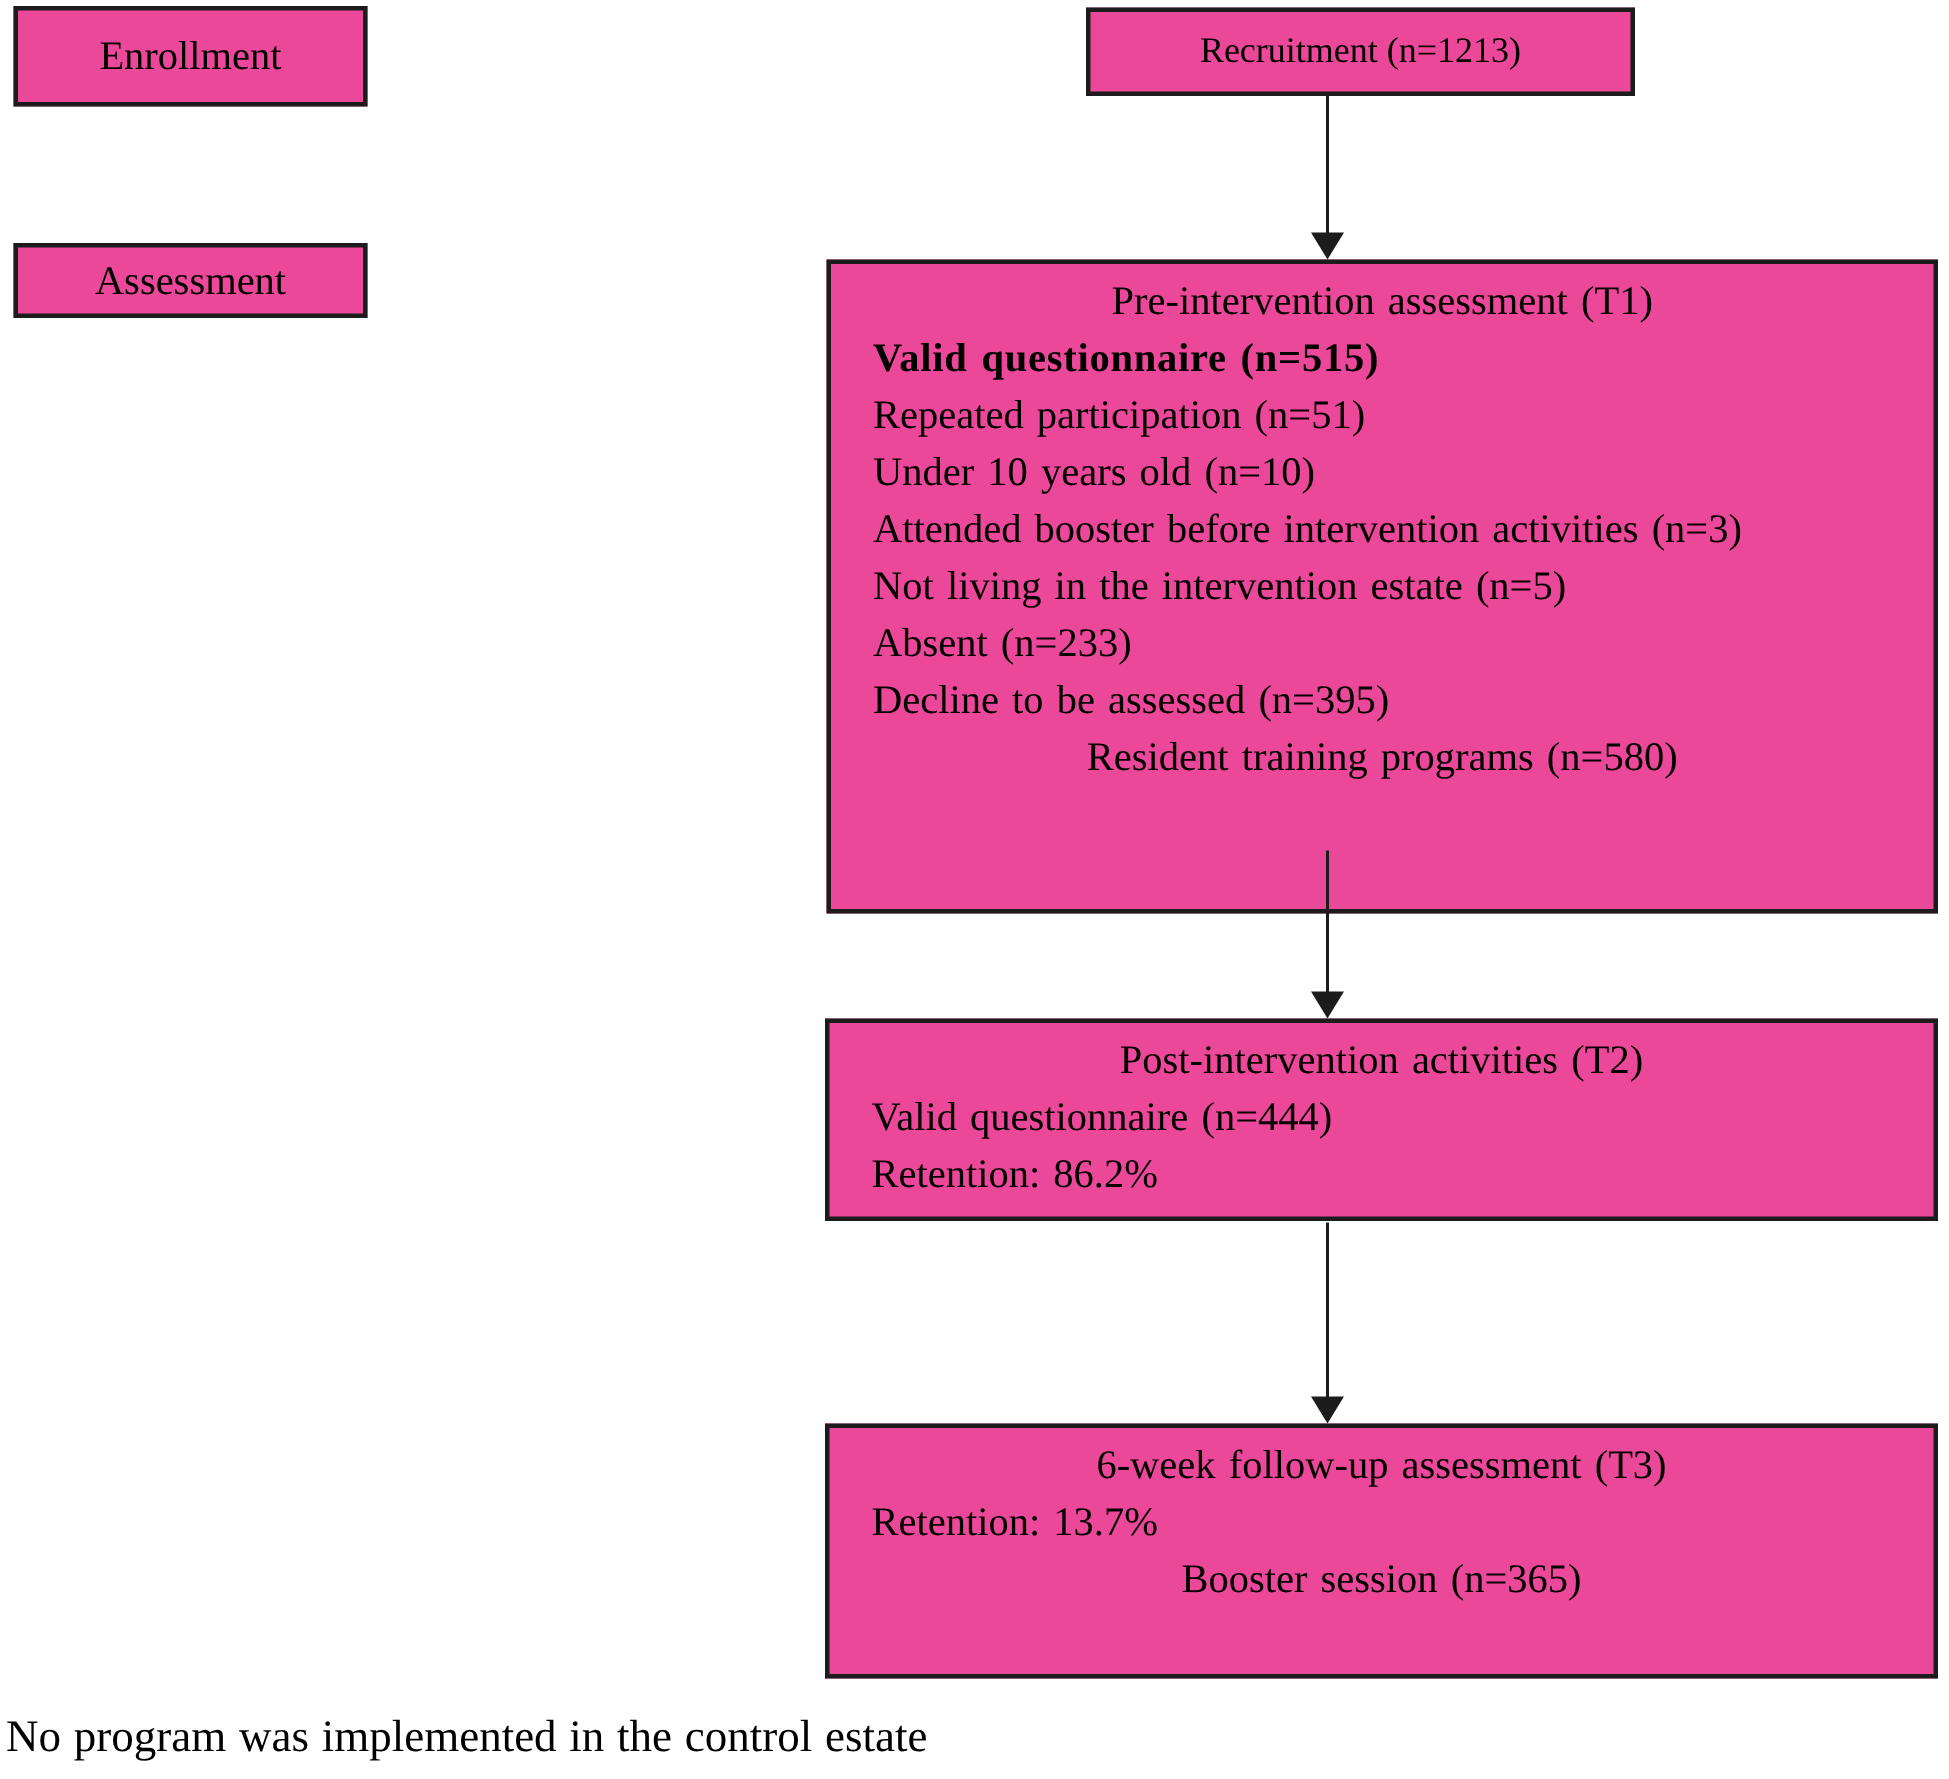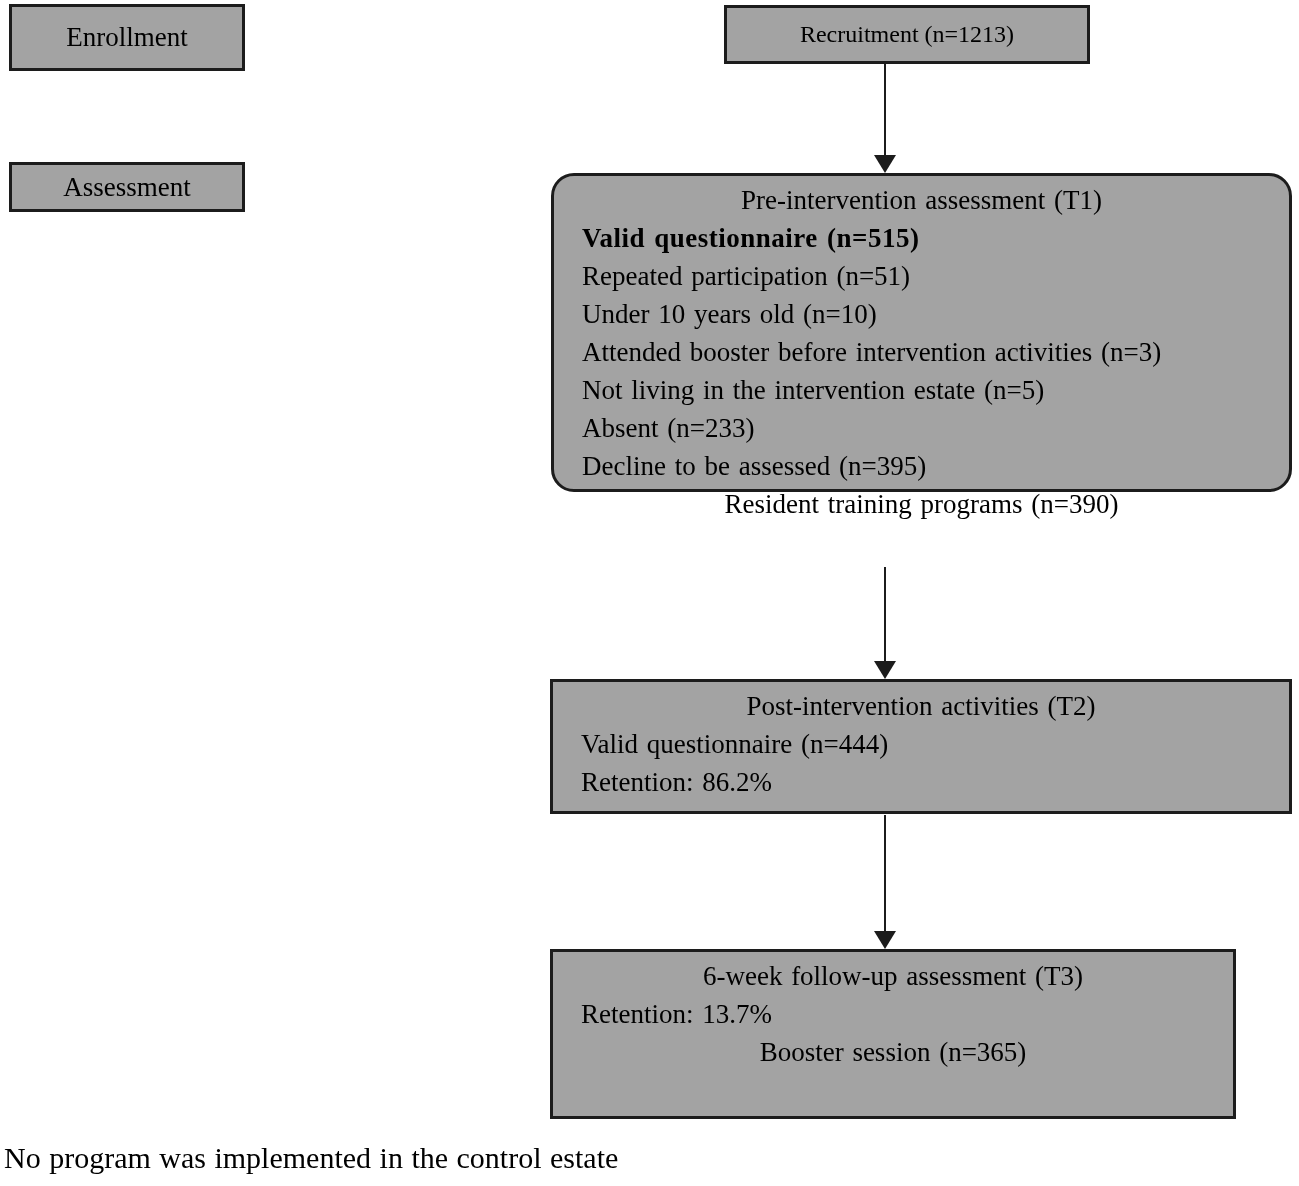--- a/index.html
+++ b/index.html
@@ -11,21 +11,21 @@
   .canvas {
     position: relative;
     width: 1299px;
     height: 1186px;
     background: #ffffff;
     overflow: hidden;
   }
   .box {
     position: absolute;
     border: 3px solid #1c1c1c;
-    background: #a3a3a3;
+    background: #ec4899;
   }
   .label-box {
     display: flex;
     align-items: center;
     justify-content: center;
     font-size: 27px;
   }
   .title-box {
     display: flex;
     align-items: center;
@@ -60,23 +60,23 @@
     top: 1140px;
     font-size: 30px;
     line-height: 36px;
     word-spacing: 1px;
   }
 
   
   #enrollment-box  { left: 9px;   top: 4px;   width: 236px; height: 67px;  }
   #assessment-box  { left: 9px;   top: 162px; width: 236px; height: 50px;  }
   #recruitment-box { left: 724px; top: 5px;   width: 366px; height: 59px;  }
-  #t1-box          { left: 551px; top: 173px; width: 741px; height: 319px; border-radius: 23px; }
+  #t1-box          { left: 551px; top: 173px; width: 741px; height: 436px; }
   #t2-box          { left: 550px; top: 679px; width: 742px; height: 135px; }
-  #t3-box          { left: 550px; top: 949px; width: 686px; height: 170px; }
+  #t3-box          { left: 550px; top: 949px; width: 742px; height: 170px; }
 
   #arrow1-stem { left: 884px; top: 64px;  height: 92px;  }
   #arrow1-head { left: 874px; top: 155px; }
   #arrow2-stem { left: 884px; top: 567px; height: 95px;  }
   #arrow2-head { left: 874px; top: 661px; }
   #arrow3-stem { left: 884px; top: 815px; height: 117px; }
   #arrow3-head { left: 874px; top: 931px; }
 </style>
 </head>
 <body>
@@ -100,21 +100,21 @@
 
   <div class="box flow-box" id="t1-box">
     <div class="line centered">Pre-intervention assessment (T1)</div>
     <div class="line bold">Valid questionnaire (n=515)</div>
     <div class="line">Repeated participation (n=51)</div>
     <div class="line">Under 10 years old (n=10)</div>
     <div class="line">Attended booster before intervention activities (n=3)</div>
     <div class="line">Not living in the intervention estate (n=5)</div>
     <div class="line">Absent (n=233)</div>
     <div class="line">Decline to be assessed (n=395)</div>
-    <div class="line centered">Resident training programs (n=390)</div>
+    <div class="line centered">Resident training programs (n=580)</div>
   </div>
 
   <div class="arrow-stem" id="arrow2-stem"></div>
   <div class="arrow-head" id="arrow2-head"></div>
 
   <div class="box flow-box" id="t2-box">
     <div class="line centered">Post-intervention activities (T2)</div>
     <div class="line">Valid questionnaire (n=444)</div>
     <div class="line">Retention: 86.2%</div>
   </div>

